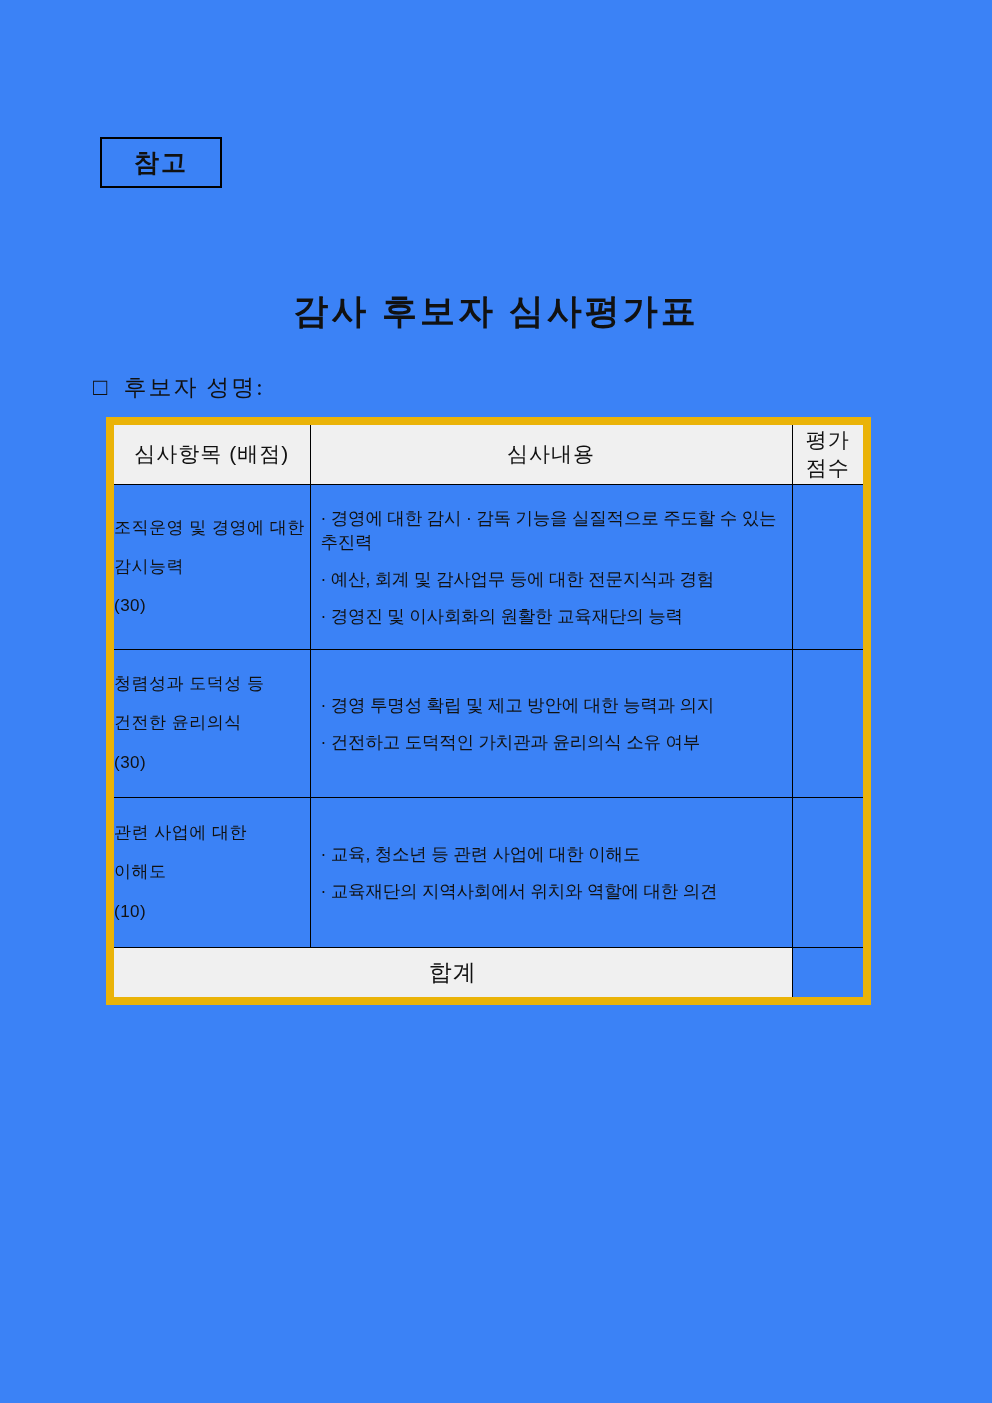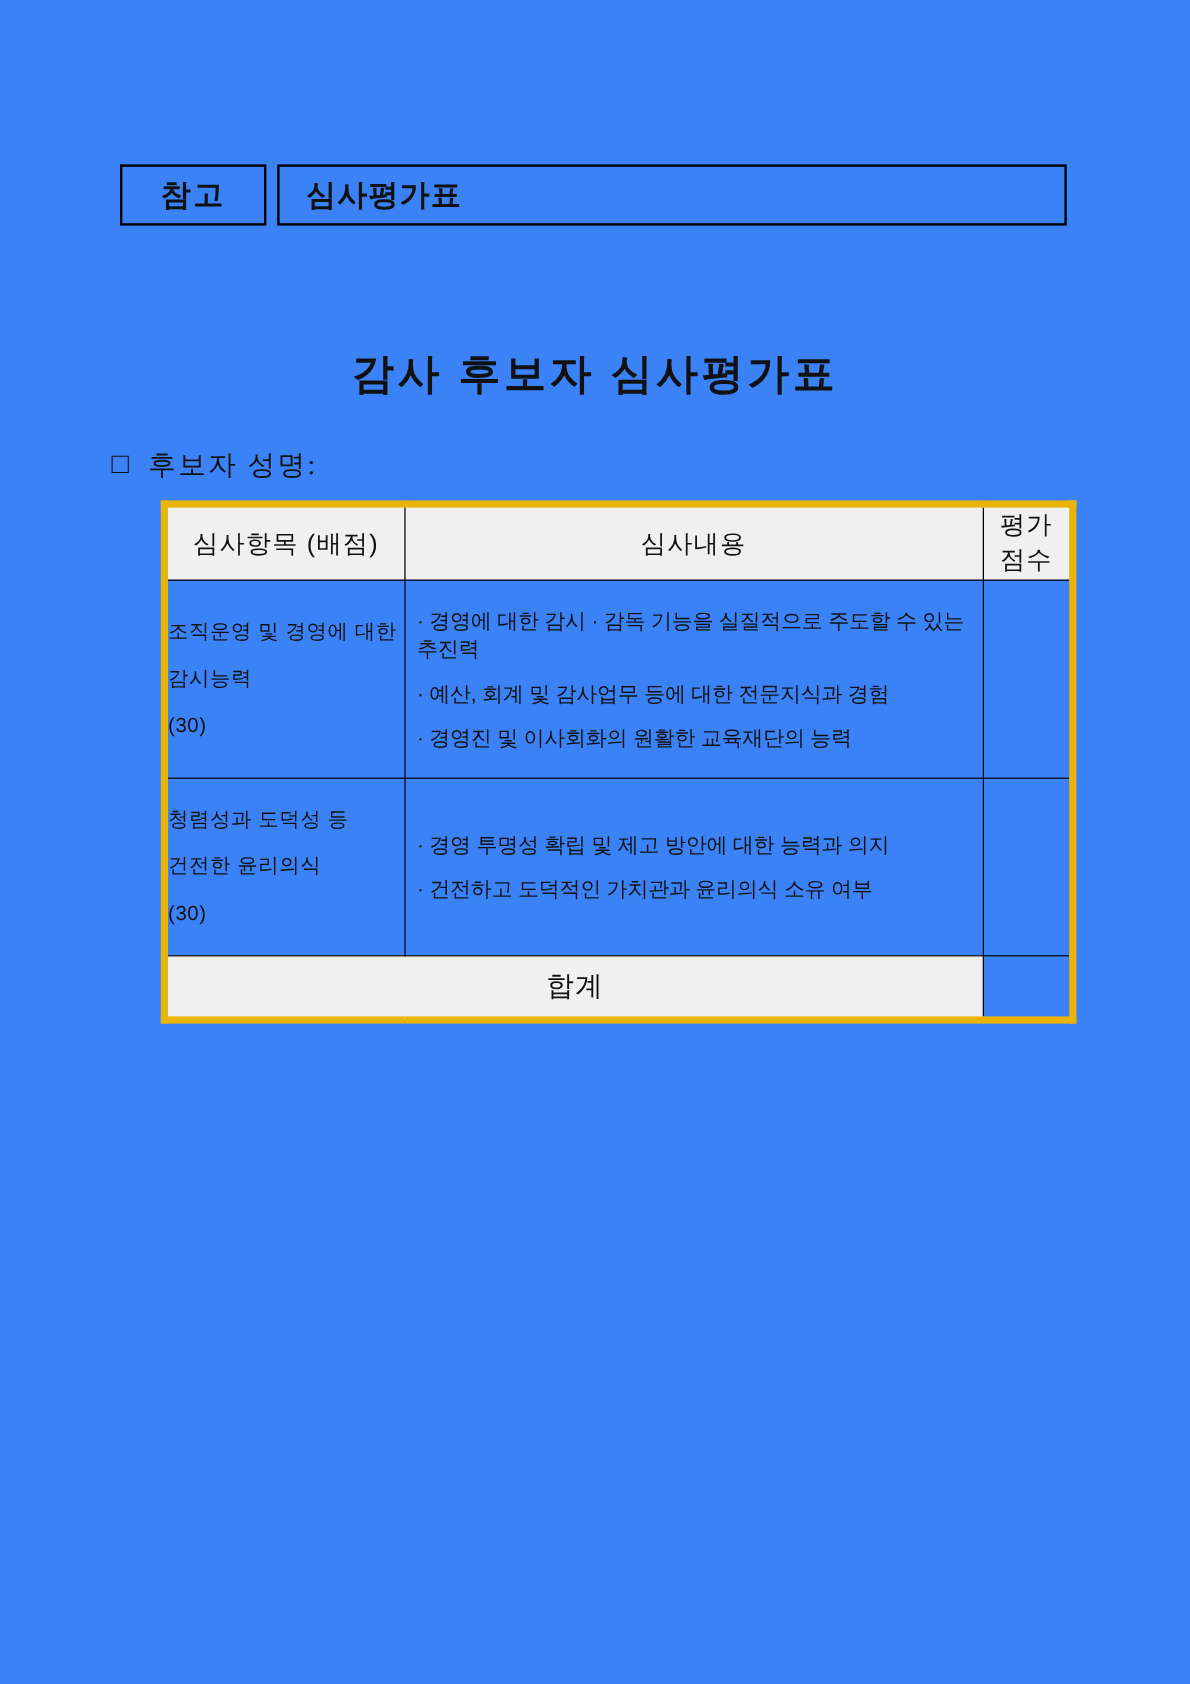--- a/index.html
+++ b/index.html
@@ -34,25 +34,25 @@
   
   .candidate-line {
     position:absolute; left:93px; top:372px;
     font-family:"Liberation Serif", serif;
     font-size:23px; letter-spacing:2px;
     display:flex; align-items:center; gap:14px;
   }
   .candidate-line .box-char { font-size:24px; }
   
   table.eval {
-    position:absolute; left:134px; top:417px;
+    position:absolute; left:106px; top:417px;
     width:757px;
     border-collapse:collapse;
     table-layout:fixed;
-    border:6px solid #eab308;
+    border:8px solid #eab308;
   }
   table.eval td, table.eval th {
     border:1.5px solid #000;
     vertical-align:middle;
     font-weight:normal;
   }
   col.c-item { width:200px; }
   col.c-content { width:482px; }
   col.c-score { width:75px; }
   tr.head-row { height:63px; }
@@ -87,21 +87,20 @@
     letter-spacing:1px;
   }
 </style>
 </head>
 <body>
 
 <div class="page">
 
   <div class="ref-row">
     <div class="ref-tag">참고</div>
-    <div class="ref-box">심사평가표</div>
   </div>
 
   <div class="doc-title">감사 후보자 심사평가표</div>
 
   <div class="candidate-line">
     <span class="box-char">□</span>
     <span>후보자 성명:</span>
   </div>
 
   <table class="eval">
@@ -135,20 +134,30 @@
 건전한 윤리의식
 (30)</td>
       <td class="content-cell">
         <div class="bullet-line">· 경영 투명성 확립 및 제고 방안에 대한 능력과 의지</div>
         <div class="bullet-line">· 건전하고 도덕적인 가치관과 윤리의식 소유 여부</div>
       </td>
       <td class="score-cell"></td>
     </tr>
 
 
+    <tr class="body-row r4">
+      <td class="item-cell">관련 사업에 대한
+이해도
+(10)</td>
+      <td class="content-cell">
+        <div class="bullet-line">· 교육, 청소년 등 관련 사업에 대한 이해도</div>
+        <div class="bullet-line">· 교육재단의 지역사회에서 위치와 역할에 대한 의견</div>
+      </td>
+      <td class="score-cell"></td>
+    </tr>
 
     <tr class="total-row">
       <td class="total-label-cell" colspan="2">합계</td>
       <td class="score-cell"></td>
     </tr>
   </tbody>
     </table>
 
 </div>
 

